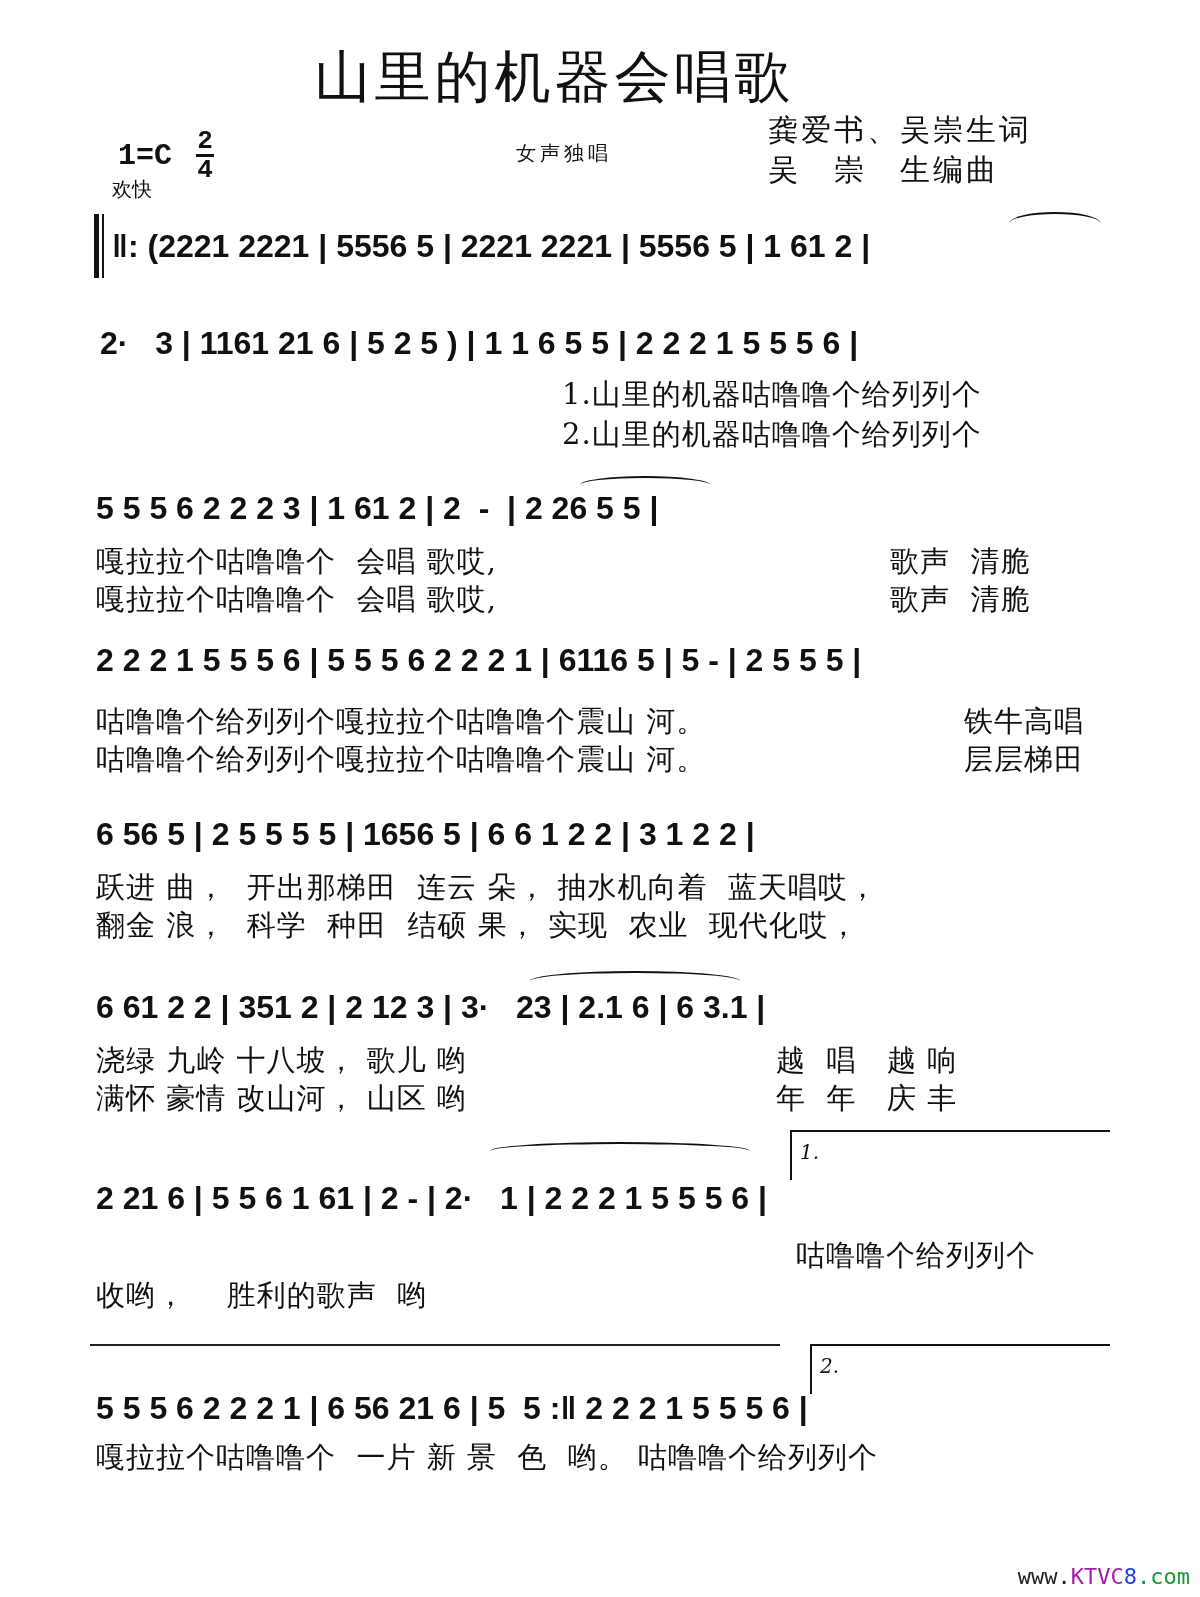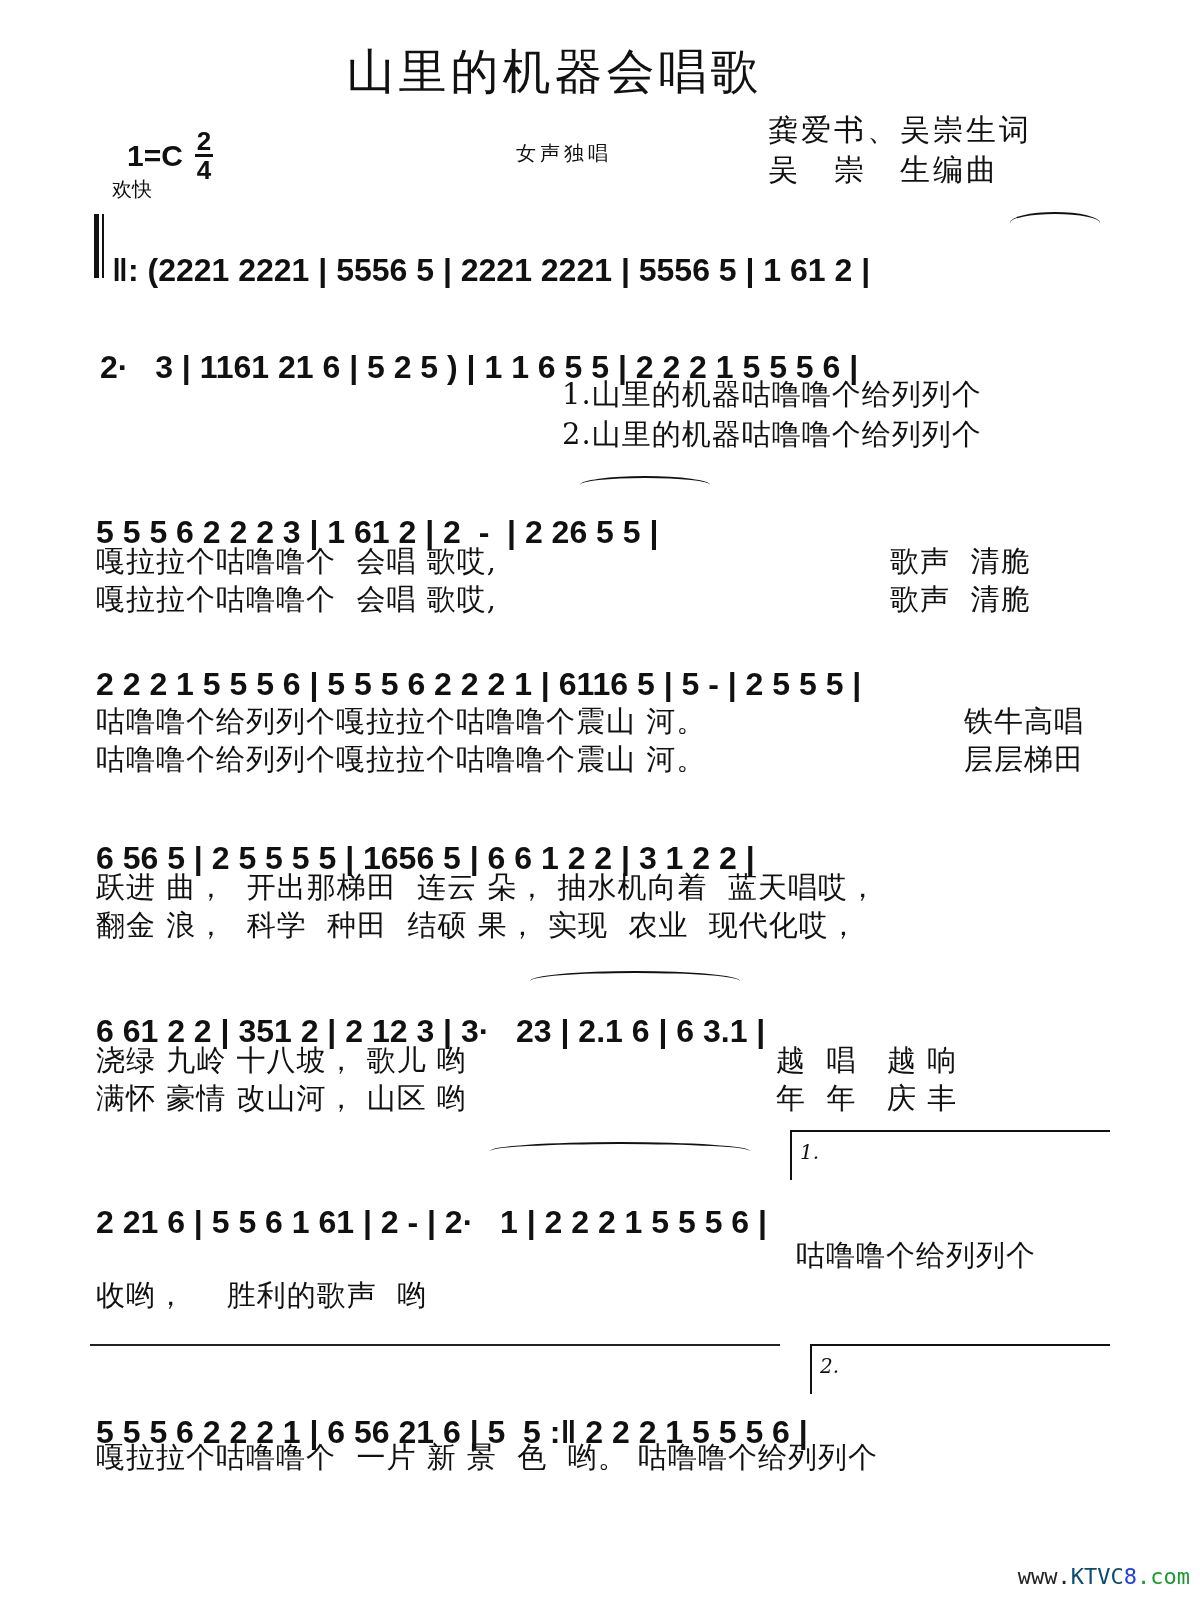--- a/index.html
+++ b/index.html
@@ -1,35 +1,35 @@
 <!DOCTYPE html>
 <html><head>
 <meta charset="utf-8">
 <style>
   html, body { margin: 0; padding: 0; background: #ffffff; }
   body { width: 1200px; height: 1597px; position: relative; overflow: hidden;
          font-family: "DejaVu Serif", "Liberation Serif", serif; color: #111; }
   .title { position: absolute; left: 0; width: 1109px; top: 40px; text-align: center;
-           font-size: 48px; letter-spacing: 4px; font-family: "DejaVu Serif", serif; }
-  .key { position: absolute; left: 127px; top: 128px; font-family: Liberation Sans, sans-serif;
-         font-weight: bold; font-size: 30px; display: flex; align-items: center; gap: 12px; }
+           font-size: 56px; letter-spacing: 4px; font-family: "DejaVu Serif", serif; }
+  .key { position: absolute; left: 118px; top: 128px; font-family: Liberation Mono, monospace;
+         font-weight: bold; font-size: 30px; display: flex; align-items: center; gap: 24px; }
   .frac { display: inline-flex; flex-direction: column; align-items: center; line-height: 26px; font-size: 26px; }
   .frac .bar { width: 18px; height: 3px; background: #111; }
   .performer { position: absolute; left: 516px; top: 140px; font-size: 20px; letter-spacing: 4px; }
   .credits { position: absolute; left: 768px; top: 110px; font-size: 30px; line-height: 40px; letter-spacing: 3px; }
   .tempo { position: absolute; left: 112px; top: 176px; font-size: 20px; }
   .row { position: absolute; left: 90px; width: 1010px; }
   .notes { position: absolute; font-family: "Liberation Sans", sans-serif; font-weight: bold;
-           font-size: 32px; white-space: pre; margin-top: 24px; }
+           font-size: 32px; white-space: pre; }
   .lyric { position: absolute; font-size: 29px; white-space: pre; letter-spacing: 1px; }
   .bl { position: absolute; width: 2px; background: #111; }
   .ul { position: absolute; height: 2px; background: #222; }
   .arc { position: absolute; border-top: 2px solid #111; border-radius: 50% 50% 0 0; }
   .watermark { position: absolute; right: 10px; bottom: 8px; font-family: "DejaVu Sans Mono", monospace; font-size: 22px; }
-  .wm-www { color: #222; } .wm-k { color: #0c4a6e; } .wm-8 { color: #2040e0; } .wm-com { color: #1a9a30; }
+  .wm-www { color: #222; } .wm-k { color: #a21caf; } .wm-8 { color: #2040e0; } .wm-com { color: #1a9a30; }
   .volta { position: absolute; border-top: 2px solid #111; border-left: 2px solid #111; font-size: 20px; padding: 8px 0 0 8px; font-style: italic; }
 </style>
 </head>
 <body>
 
 <div class="title">山里的机器会唱歌</div>
 
 <div class="key">
   <span>1=C</span>
   <span class="frac">

